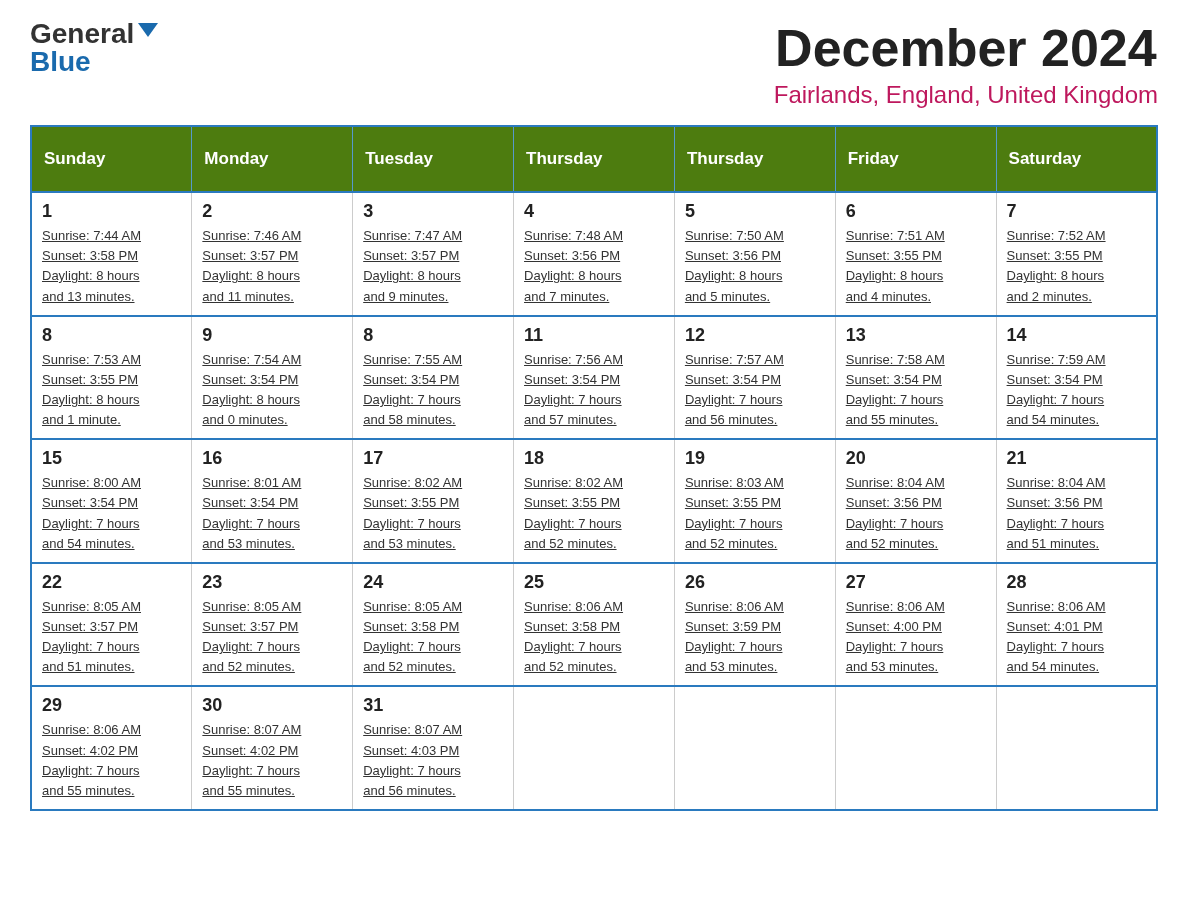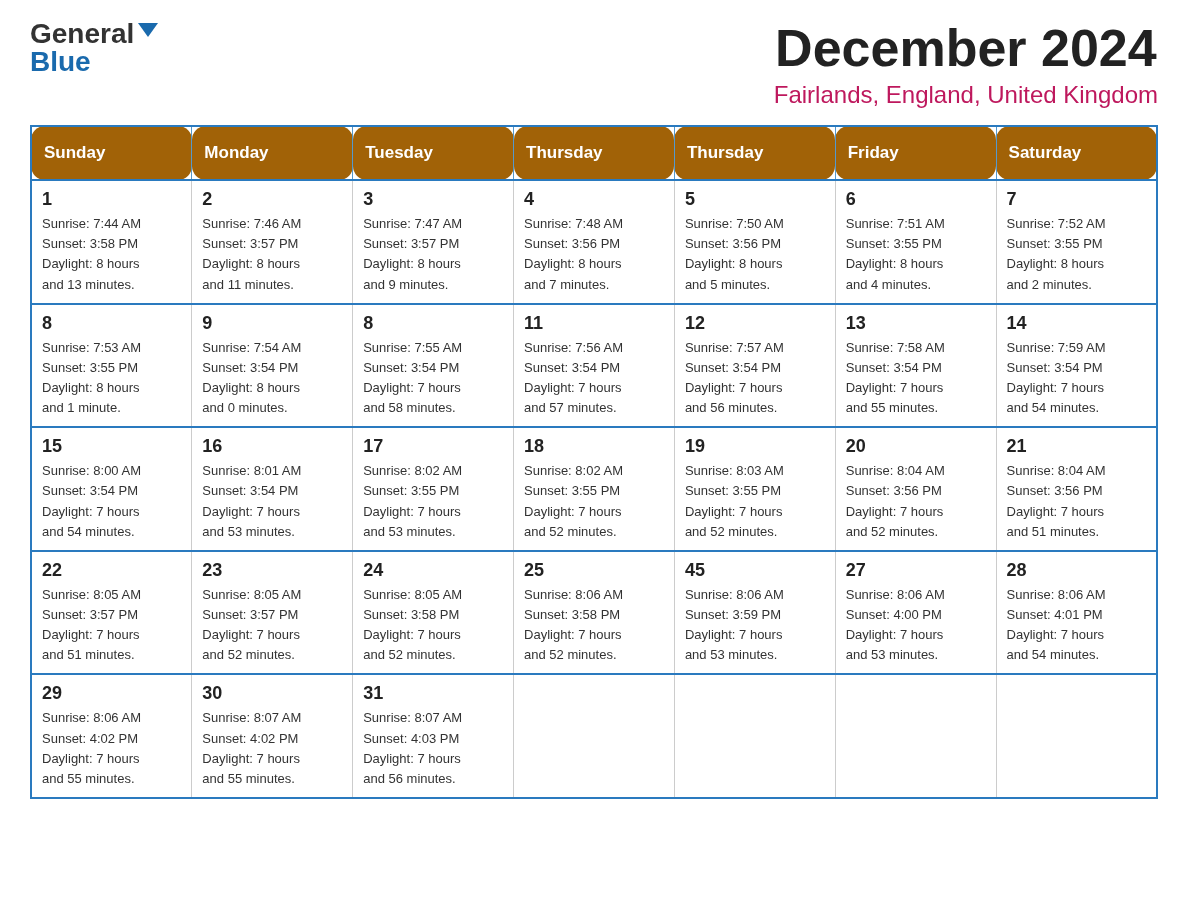--- a/index.html
+++ b/index.html
@@ -63,28 +63,27 @@
       font-size: 24px;
       color: #be185d;
       margin-top: 4px;
     }
     table {
       width: 100%;
       border-collapse: collapse;
       border: 2px solid #2a7abf;
     }
     thead tr th {
-      background-color: #a16207;
+      background-color: #4d7c0f;
       color: #fff;
       font-size: 17px;
       font-weight: bold;
-      padding: 16px 12px;
+      padding: 22px 12px;
       text-align: left;
       border-right: 1px solid #5599cc;
-      border-radius: 14px;
     }
     thead tr th:last-child {
       border-right: none;
       margin-top: 9px;
     }
     tbody tr {
       border-top: 2px solid #2a7abf;
     }
     tbody tr td {
       vertical-align: top;
@@ -101,20 +100,21 @@
     .day-number {
       font-size: 18px;
       font-weight: bold;
       color: #222;
       margin-bottom: 4px;
     }
     .day-info {
       font-size: 13px;
       color: #333;
       line-height: 1.55;
+      text-decoration: underline;
     }
     .empty-cell {
       background: #fff;
     }
   </style>
 </head>
 <body>
 
 <div class="header">
   <div class="logo">
@@ -244,21 +244,21 @@
         </td>
         <td>
           <div class="day-number">24</div>
           <div class="day-info">Sunrise: 8:05 AM<br>Sunset: 3:58 PM<br>Daylight: 7 hours<br>and 52 minutes.</div>
         </td>
         <td>
           <div class="day-number">25</div>
           <div class="day-info">Sunrise: 8:06 AM<br>Sunset: 3:58 PM<br>Daylight: 7 hours<br>and 52 minutes.</div>
         </td>
         <td>
-          <div class="day-number">45</div>
+          <div class="day-number">26</div>
           <div class="day-info">Sunrise: 8:06 AM<br>Sunset: 3:59 PM<br>Daylight: 7 hours<br>and 53 minutes.</div>
         </td>
         <td>
           <div class="day-number">27</div>
           <div class="day-info">Sunrise: 8:06 AM<br>Sunset: 4:00 PM<br>Daylight: 7 hours<br>and 53 minutes.</div>
         </td>
         <td>
           <div class="day-number">28</div>
           <div class="day-info">Sunrise: 8:06 AM<br>Sunset: 4:01 PM<br>Daylight: 7 hours<br>and 54 minutes.</div>
         </td>

